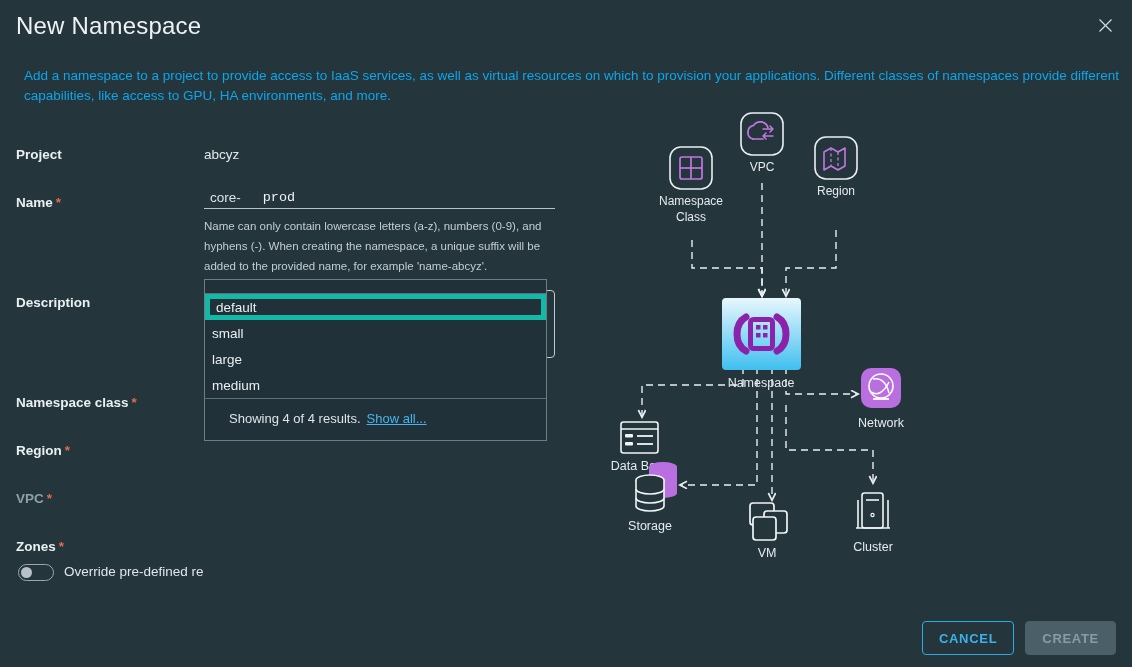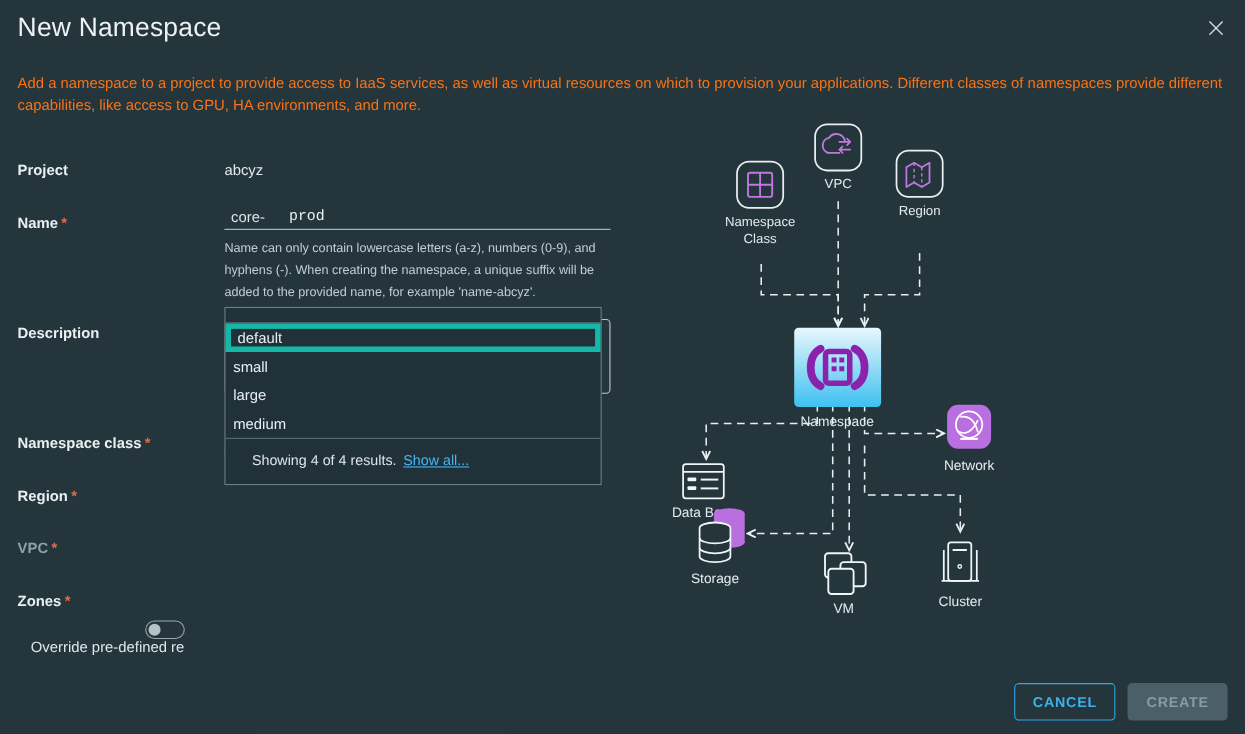--- a/index.html
+++ b/index.html
@@ -19,22 +19,22 @@
     position:absolute; left:16px; top:12px;
     font-size:24px; font-weight:400; color:#eef2f4; letter-spacing:.2px;
   }
   .close-btn {
     position:absolute; right:14px; top:12px;
     width:26px; height:26px; cursor:pointer;
     display:flex; align-items:center; justify-content:center;
     color:#cfd8dc; font-size:18px; line-height:1;
   }
   .intro {
-    position:absolute; left:16px; top:66px; width:1100px;
-    font-size:13.5px; line-height:20px; color:#f97316;
+    position:absolute; left:24px; top:66px; width:1100px;
+    font-size:13.5px; line-height:20px; color:#0ea5e9;
   }
 
   
   .form { position:absolute; left:0; top:140px; width:600px; }
   .row { position:relative; }
   .label {
     position:absolute; left:16px;
     font-size:13.5px; font-weight:700; color:#eaf0f2; white-space:nowrap;
   }
   .label.dim { color:#8fa0a7; font-weight:700; }
@@ -95,21 +95,21 @@
     border:1px solid transparent;
   }
   .dd-item.sel { border:5px solid #14b8a6; }
   .dd-foot {
     border-top:1px solid #5e6f77; padding:12px 0 14px 24px;
     font-size:13px; color:#dce4e8;
   }
   .dd-foot a { color:#49b4ec; text-decoration:underline; margin-left:6px; cursor:pointer; }
 
   
-  .toggle-row { position:absolute; left:18px; display:flex; align-items:flex-end;flex-direction:column; }
+  .toggle-row { position:absolute; left:18px; display:flex; align-items:flex-start; }
   .toggle {
     width:36px; height:17px; border-radius:9px;
     border:1.5px solid #9aa9af; background:transparent;
     position:relative; cursor:pointer; flex:0 0 auto;
   }
   .toggle .knob {
     position:absolute; left:2px; top:1.5px;
     width:11px; height:11px; border-radius:50%; background:#b6c2c7;
   }
   .toggle-label {

